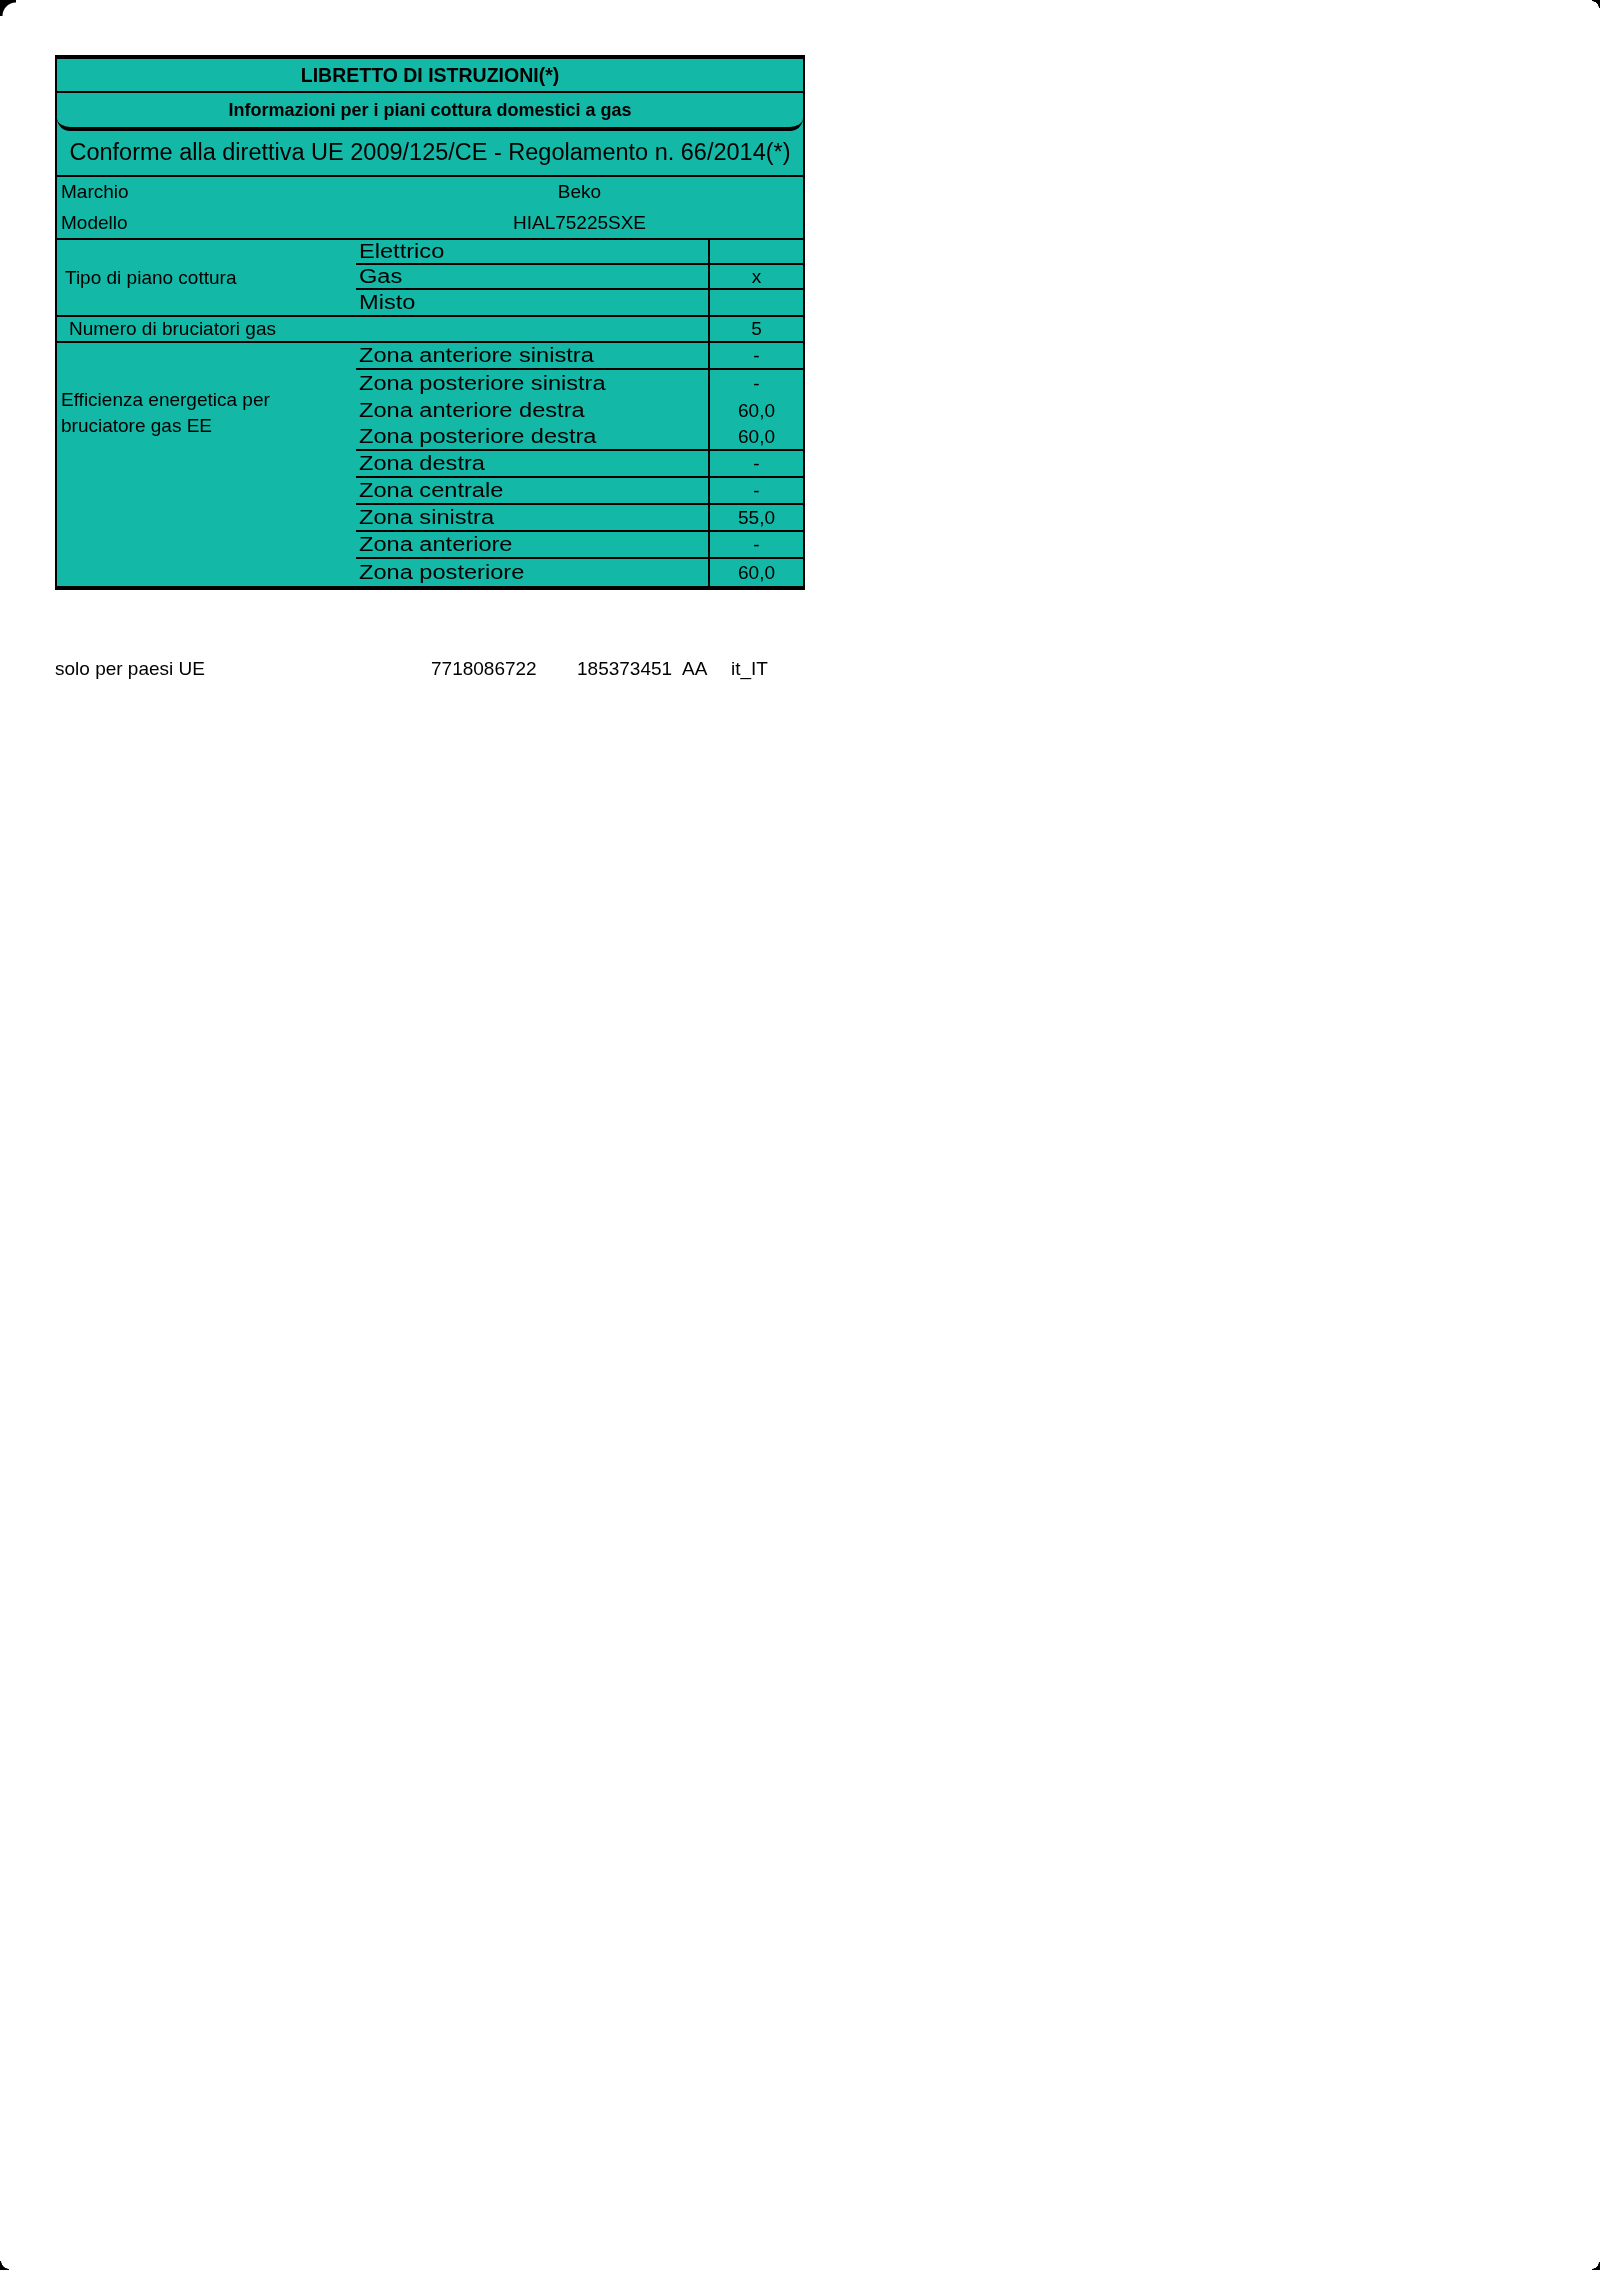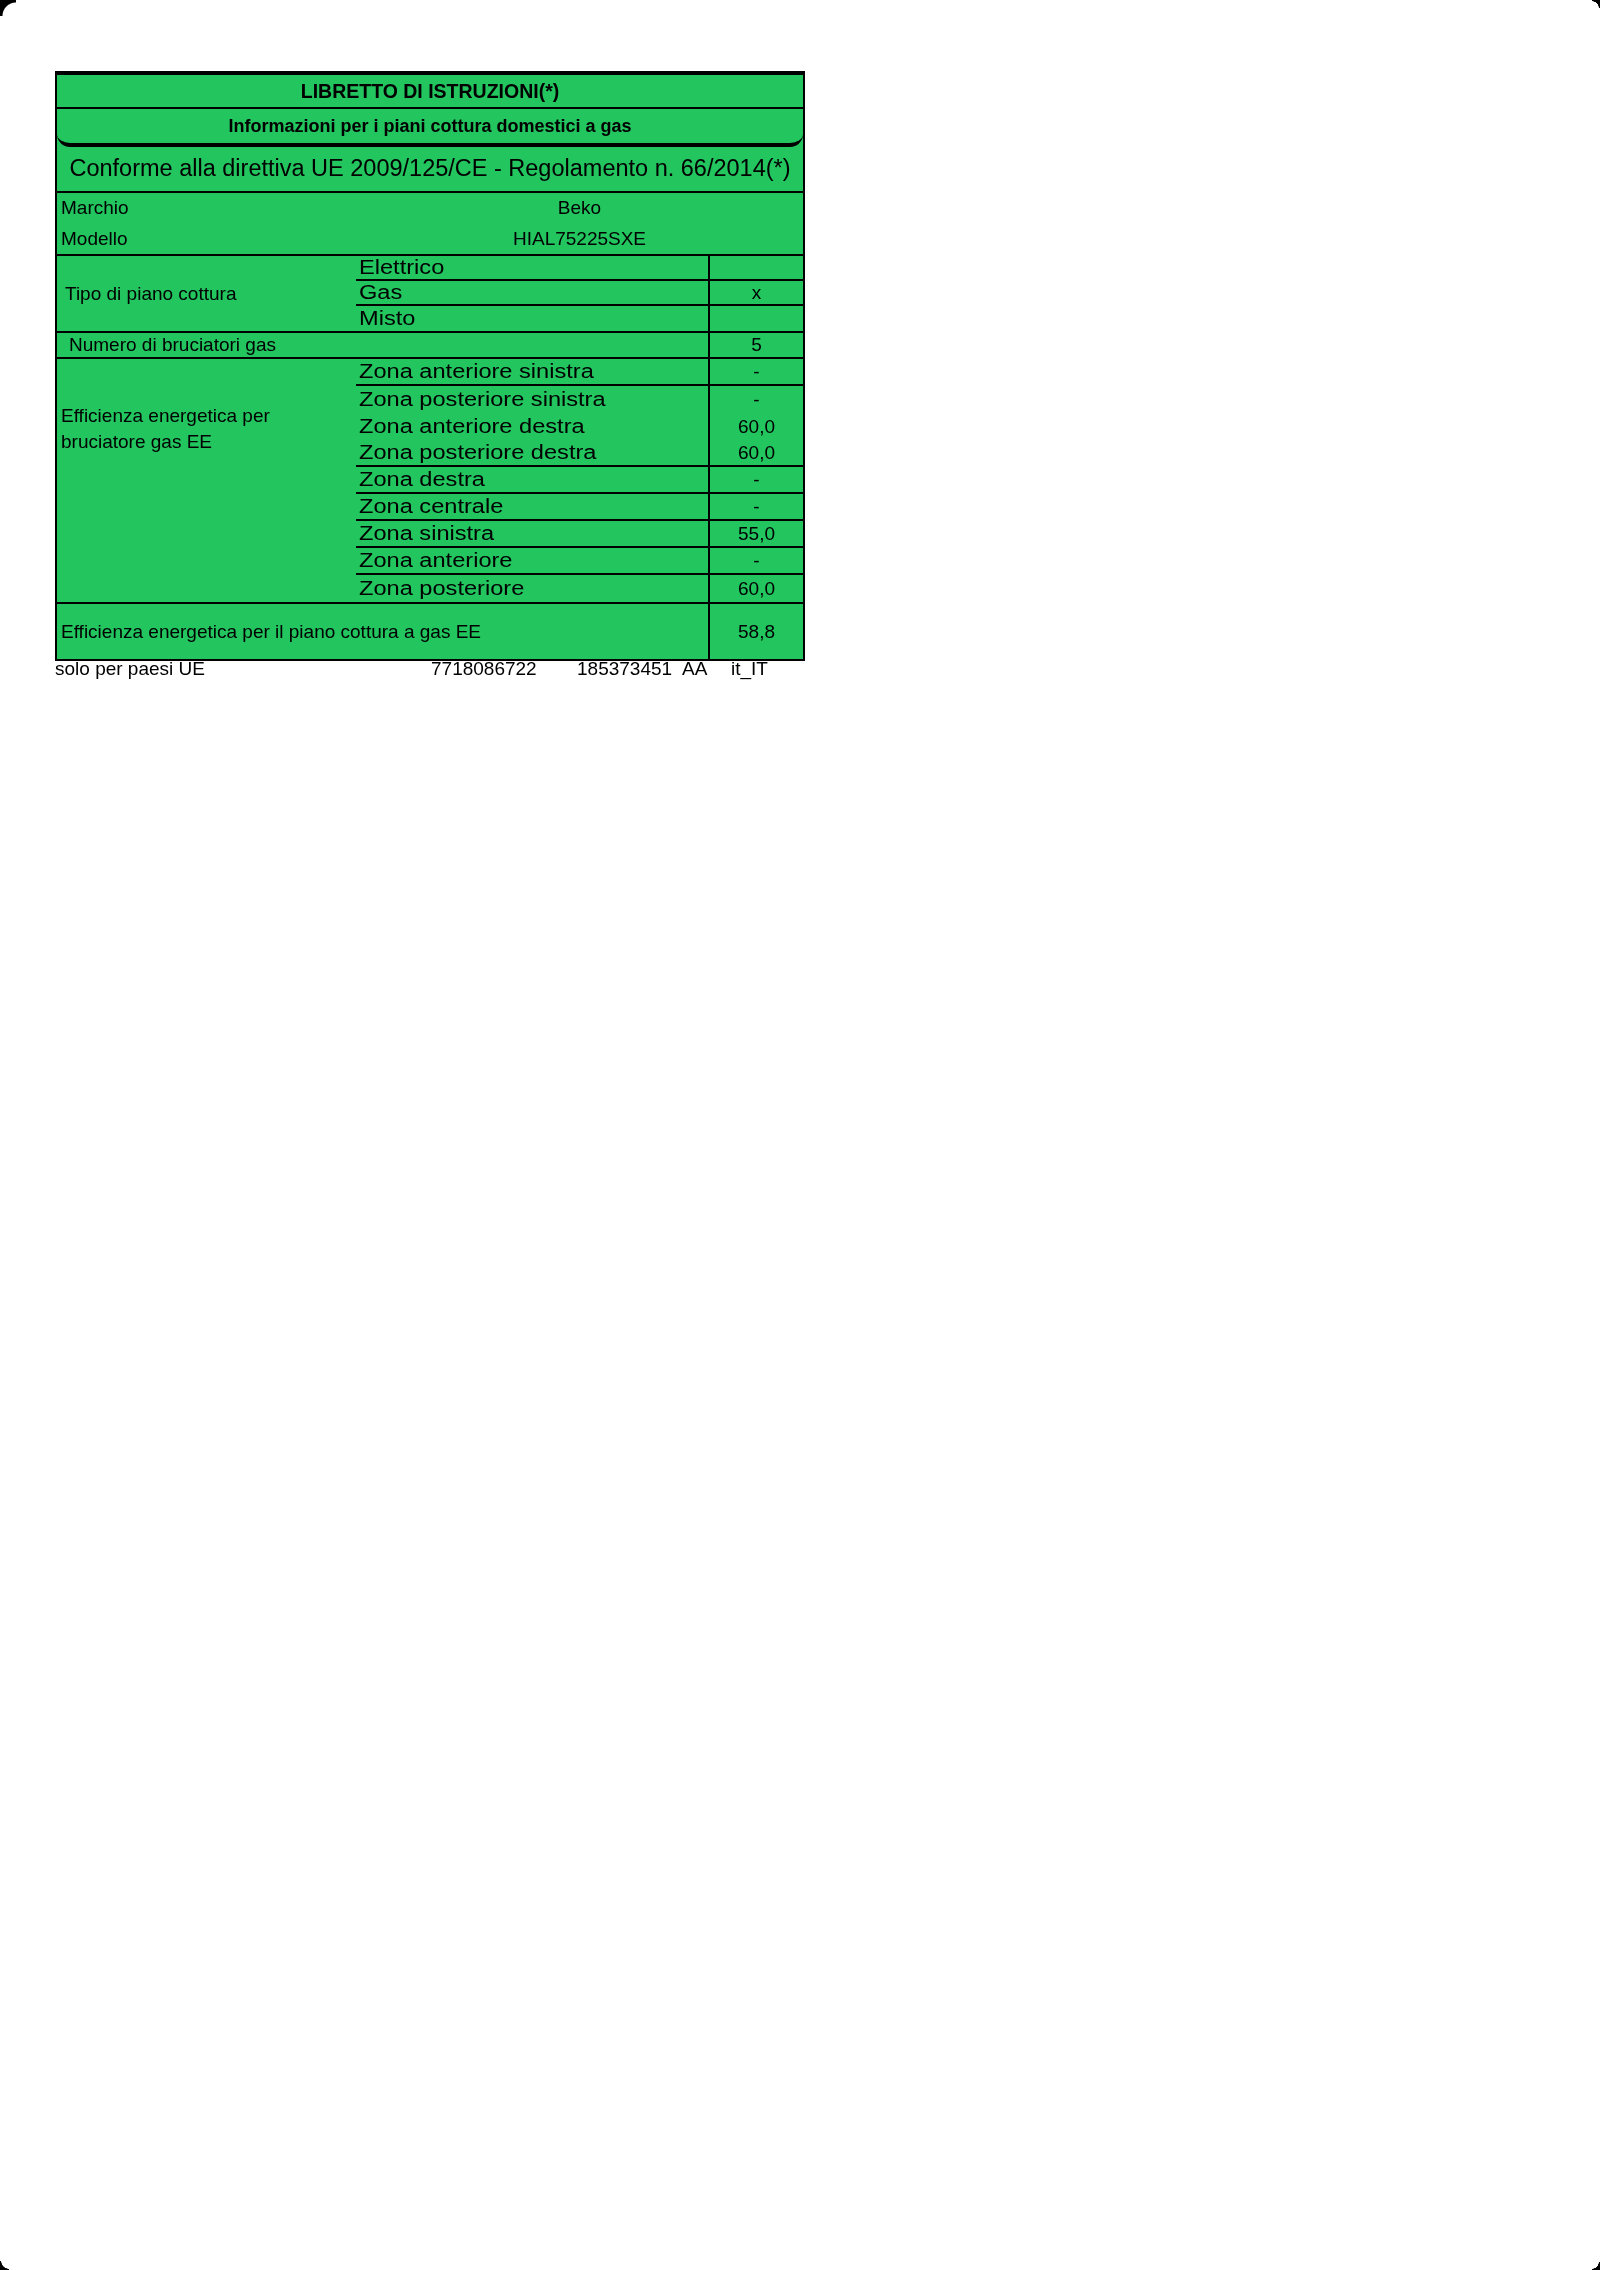--- a/index.html
+++ b/index.html
@@ -22,22 +22,21 @@
           background: radial-gradient(circle at 100% 0%, rgba(0,0,0,0) 7.5px, #000 8px); }
   .c-br { right: 0; bottom: 0; width: 8px; height: 8px;
           background: radial-gradient(circle at 0% 0%, rgba(0,0,0,0) 6.5px, #000 7px); }
 
   
   .fiche {
     position: absolute; left: 55px; top: 55px; width: 750px;
     box-sizing: border-box;
     border: 2px solid #000; border-top-width: 4px;
     font-size: 19px; line-height: 1.15;
-    background: #22c55e;
-    margin-top: 16px;
+    background: #14b8a6;
   }
   .fiche * { box-sizing: border-box; }
 
   .row-title   { height: 34px; border-bottom: 2px solid #000;
                  display: flex; align-items: center; justify-content: center;
                  font-weight: bold; font-size: 19.5px; }
   .row-sub     { height: 38px; border-bottom: 4px solid #000;
                  display: flex; align-items: center; justify-content: center;
                  font-weight: bold; font-size: 18px; border-radius: 13px; }
   .row-directive { height: 46px; border-bottom: 2px solid #000;
@@ -190,24 +189,20 @@
         </div>
         <div class="zrow">
           <div class="cell-mid">
               <span class="mid">Zona posteriore</span>
             </div>
           <div class="vcell">60,0</div>
         </div>
       </div>
     </div>
 
-    <div class="row-total">
-      <div class="wide-label">Efficienza energetica per il piano cottura a gas EE</div>
-      <div class="vcell">58,8</div>
-    </div>
 
   </div>
 
   <div class="footer">
     <span class="f-note">solo per paesi UE</span>
     <span class="f-c0">7718086722</span>
     <span class="f-c1">185373451</span>
     <span class="f-c2">AA</span>
     <span class="f-c3">it_IT</span>
   </div>

